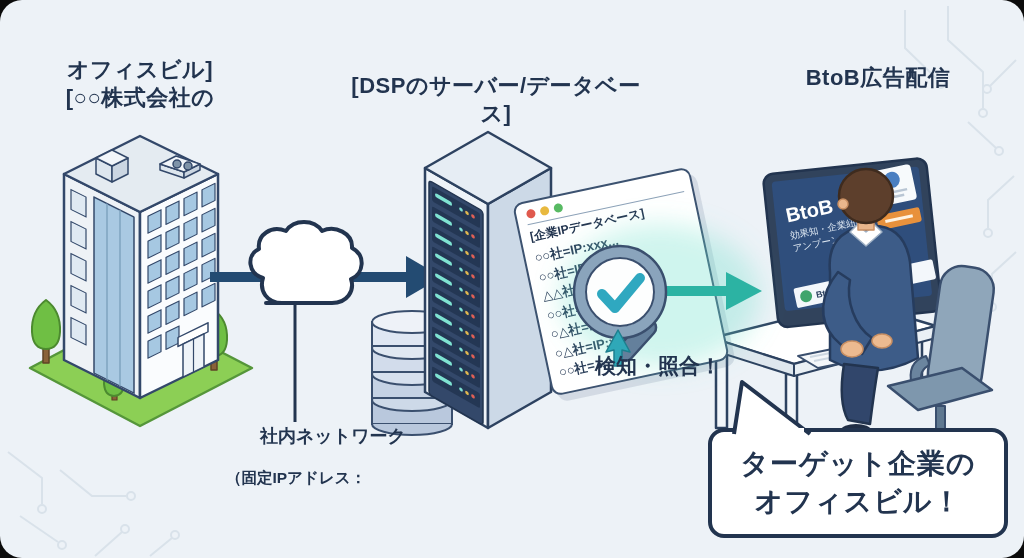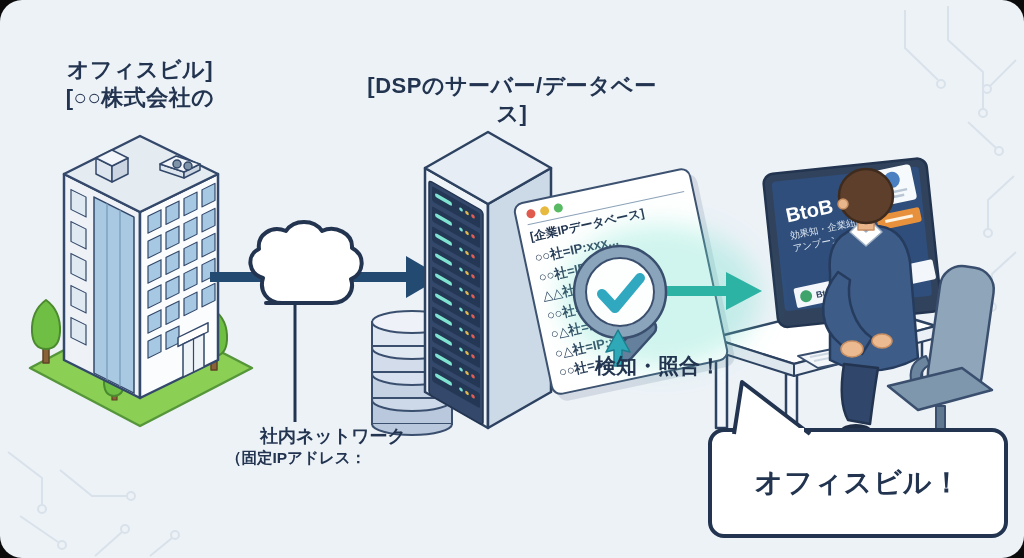--- a/index.html
+++ b/index.html
@@ -4,25 +4,25 @@
 <style>
   html,body{margin:0;padding:0;background:#0b0b0b;}
   body{font-family:"Liberation Sans","DejaVu Sans",sans-serif;}
   .stage{position:relative;width:1024px;height:558px;background:#edf2f7;border-radius:22px;overflow:hidden;}
   svg{position:absolute;left:0;top:0;}
   #base-art{z-index:1;}
   #overlay-art{z-index:3;}
   .lbl{position:absolute;color:#22344f;text-align:center;z-index:4;}
   .title{font-weight:800;font-size:22px;line-height:1.28;letter-spacing:.5px;}
   .title-left{left:30px;top:56px;width:220px;}
-  .title-mid{left:352px;top:72px;width:320px;}
+  .title-mid{left:336px;top:72px;width:320px;}
   .title-right{left:788px;top:64px;width:180px;}
   .net-label{left:186px;top:424px;width:220px;font-weight:800;}
   .net-l1{font-size:18px;text-align:right;}
-  .net-l2,.net-l3{font-size:15.5px;font-weight:700;}
+  .net-l2,.net-l3{font-size:15.5px;font-weight:700;margin-top:20px;}
   .match-label{left:578px;top:352px;width:160px;font-weight:700;font-size:21px;z-index:4;}
   
   .db-panel{position:absolute;left:512px;top:204px;width:160px;z-index:2;
     background:#ffffff;border:2.5px solid #3c5270;border-radius:10px;
     padding:6px 8px 10px 9px;transform:rotate(-12deg);transform-origin:top left;
     box-shadow:5px 7px 0 rgba(60,80,110,.14);}
   .db-dots{display:flex;gap:5px;padding:1px 1px 5px;border-bottom:1.5px solid #8da2b8;margin-bottom:4px;}
   .db-dot{width:9px;height:9px;border-radius:50%;}
   .db-dot.r{background:#e05a4e;} .db-dot.y{background:#e8b93f;} .db-dot.g{background:#58ba63;}
   .db-title{font-size:12px;font-weight:800;color:#22344f;white-space:nowrap;margin:2px 0 3px;}
@@ -371,29 +371,31 @@
       <path d="M602,294 L615,308 L640,278" fill="none" stroke="#2fa8c0" stroke-width="10" stroke-linecap="round" stroke-linejoin="round"></path>
     </g>
     <path d="M618,330 L630,352 L622,350 L622,366 L614,366 L614,350 L606,352 Z" fill="#2fa8b8" stroke="#1d7f8e" stroke-width="1.5" stroke-linejoin="round"></path>
   </svg>
 
   <div class="lbl title title-left">
     <div>オフィスビル]</div>
     <div>[○○株式会社の</div>
   </div>
   <div class="lbl title title-mid">[DSPのサーバー/データベース]</div>
+  <div class="lbl title title-right">BtoB広告配信</div>
 
   <div class="lbl net-label">
     <div class="net-l1">社内ネットワーク</div>
     <div class="net-l2">（固定IPアドレス：</div>
   </div>
 
   <div class="lbl match-label">検知・照合！</div>
 
   <svg class="bubble-tail" width="110" height="58" viewBox="0 0 110 58">
     <path d="M18,56 L26,4 L94,56" fill="#ffffff" stroke="#22344f" stroke-width="4" stroke-linejoin="round"></path>
     <rect x="24" y="50" width="64" height="10" fill="#ffffff"></rect>
   </svg>
   <div class="bubble">
+    <div>ターゲット企業の</div>
     <div>オフィスビル！</div>
   </div>
 
 </div>
 
 </body></html>

